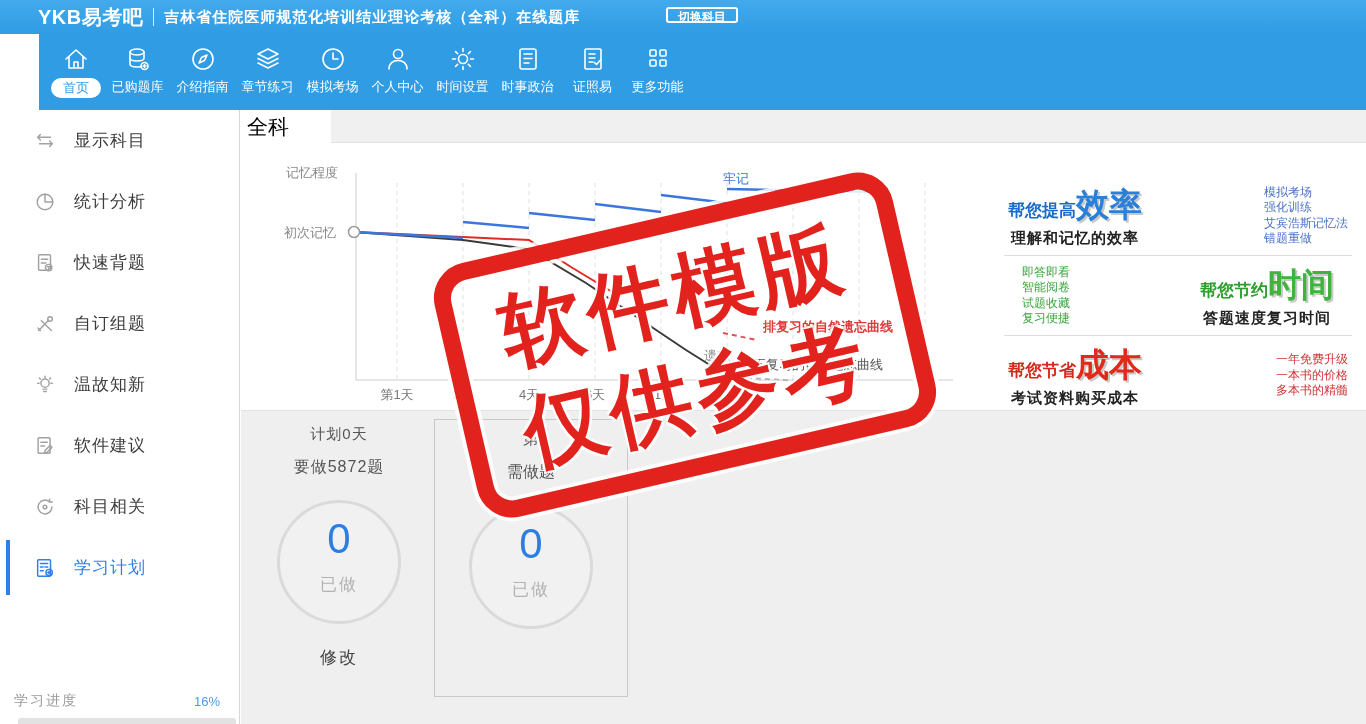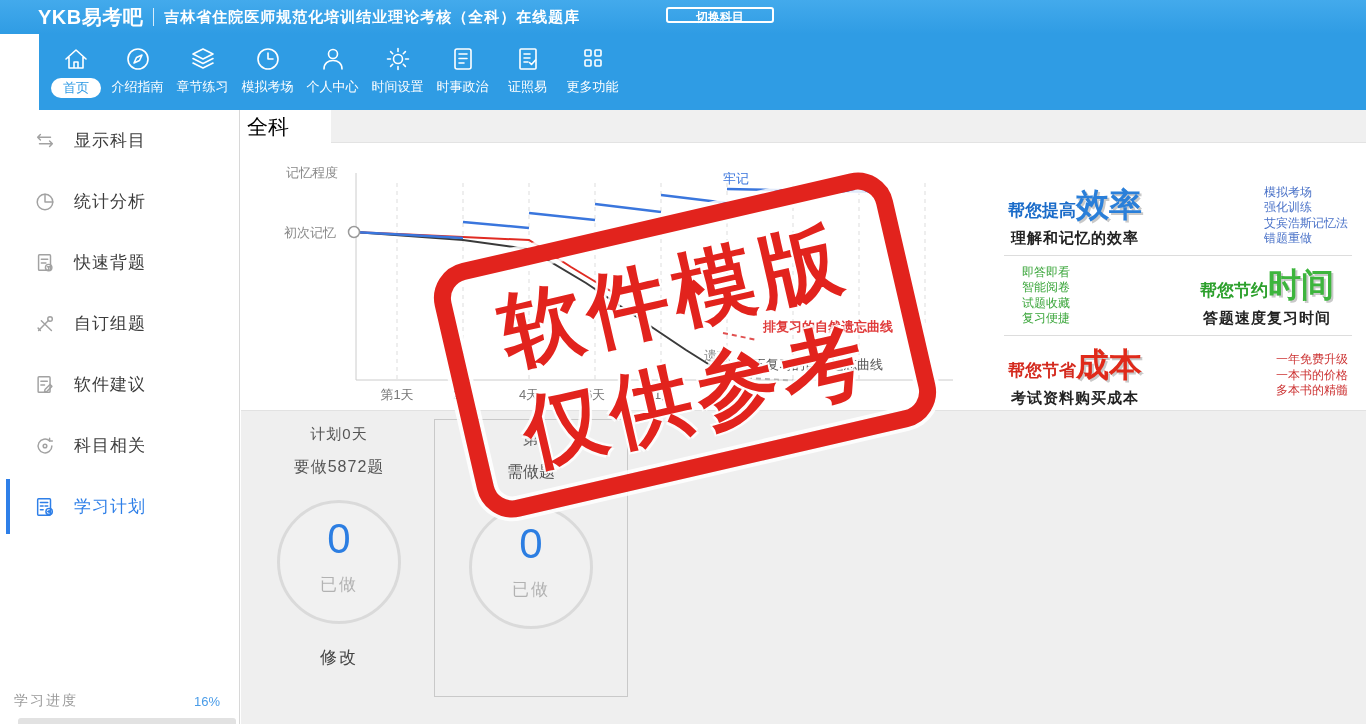--- a/index.html
+++ b/index.html
@@ -6,21 +6,21 @@
   html,body { width:1366px; height:724px; overflow:hidden; }
   body { font-family:"Liberation Sans","DejaVu Sans",sans-serif; background:#fff; }
   #app { position:relative; width:1366px; height:724px; overflow:hidden; background:#fff; }
 
   
   .titlebar { position:absolute; left:0; top:0; width:1366px; height:34px;
     background:linear-gradient(#43aaec,#2f9ce4); display:flex; align-items:center; color:#fff; }
   .brand { font-size:20px; font-weight:bold; margin-left:38px; letter-spacing:0.5px; }
   .brand-sep { width:1px; height:18px; background:rgba(255,255,255,.8); margin:0 10px; }
   .apptitle { font-size:15px; font-weight:bold; letter-spacing:1px; }
-  .switch-btn { position:absolute; left:666px; top:7px; height:16px; padding:0 28px;
+  .switch-btn { position:absolute; left:666px; top:7px; height:16px; padding:0 10px;
     border:2px solid #fff; border-radius:3px; color:#fff; font-size:12px; font-weight:bold;
     line-height:16px; background:transparent; cursor:pointer; }
 
   
   .toolbar { position:absolute; left:0; top:34px; width:1366px; height:76px; background:#2f9ce4;
     display:flex; align-items:flex-start; padding-left:8px;margin-left:39px; }
   .tb-item { width:65px; display:flex; flex-direction:column; align-items:center; padding-top:9px; cursor:pointer; }
   .tb-item:first-child { width:58px; }
   .tb-icon { height:32px; display:flex; align-items:center; justify-content:center; }
   .tb-icon svg { stroke:#fff; fill:none; stroke-width:1.6; stroke-linecap:round; stroke-linejoin:round; }
@@ -107,20 +107,32 @@
       <span class="tb-icon">
         <svg width="28" height="28" viewBox="0 0 28 28">
             <path d="M4,14 L14,5 L24,14 M7,12 V23 H21 V12 M12,23 v-6 h4 v6"></path>
           </svg>
       </span>
       <span class="tb-label">首页</span>
     </div>
     <div class="tb-item">
       <span class="tb-icon">
         <svg width="28" height="28" viewBox="0 0 28 28">
+            <ellipse cx="13" cy="7" rx="7" ry="3"></ellipse>
+            <path d="M6,7 V13 c0,1.7 3.1,3 7,3 s7,-1.3 7,-3 V7"></path>
+            <path d="M6,13 V19 c0,1.7 3.1,3 7,3 c1.2,0 2.4,-0.1 3.4,-0.3"></path>
+            <circle cx="20.5" cy="21" r="3.5"></circle>
+            <path d="M20.5,19.5 v3 M19,21 h3"></path>
+          </svg>
+      </span>
+      <span class="tb-label">已购题库</span>
+    </div>
+    <div class="tb-item">
+      <span class="tb-icon">
+        <svg width="28" height="28" viewBox="0 0 28 28">
             <circle cx="14" cy="14" r="10"></circle>
             <path d="M18,10 L15.5,15.5 L10,18 L12.5,12.5 Z"></path>
           </svg>
       </span>
       <span class="tb-label">介绍指南</span>
     </div>
     <div class="tb-item">
       <span class="tb-icon">
         <svg width="28" height="28" viewBox="0 0 28 28">
             <path d="M14,4 L24,9 L14,14 L4,9 Z"></path>
@@ -212,20 +224,27 @@
         </svg>
       <span class="sb-label">快速背题</span>
     </div>
     <div class="sb-item">
       <svg width="22" height="22" viewBox="0 0 24 24">
           <path d="M5,19 L16,8 M8,8.5 L19,19"></path>
           <circle cx="17.5" cy="6.5" r="2.5"></circle>
           <path d="M4.5,16.5 l2.5,2.5"></path>
         </svg>
       <span class="sb-label">自订组题</span>
+    </div>
+    <div class="sb-item">
+      <svg width="22" height="22" viewBox="0 0 24 24">
+          <circle cx="12" cy="10" r="4.5"></circle>
+          <path d="M10,16.5 h4 M10.5,19 h3 M12,2.5 v1.5 M4,10 h1.5 M18.5,10 H20 M6,4.5 l1,1 M18,4.5 l-1,1"></path>
+        </svg>
+      <span class="sb-label">温故知新</span>
     </div>
     <div class="sb-item">
       <svg width="22" height="22" viewBox="0 0 24 24">
           <rect x="4.5" y="3" width="13" height="17" rx="1"></rect>
           <path d="M7.5,8 h7 M7.5,12 h4"></path>
           <path d="M12,17 l5.5,-5.5 l2,2 L14,19 l-2.5,0.5 Z"></path>
         </svg>
       <span class="sb-label">软件建议</span>
     </div>
     <div class="sb-item">

